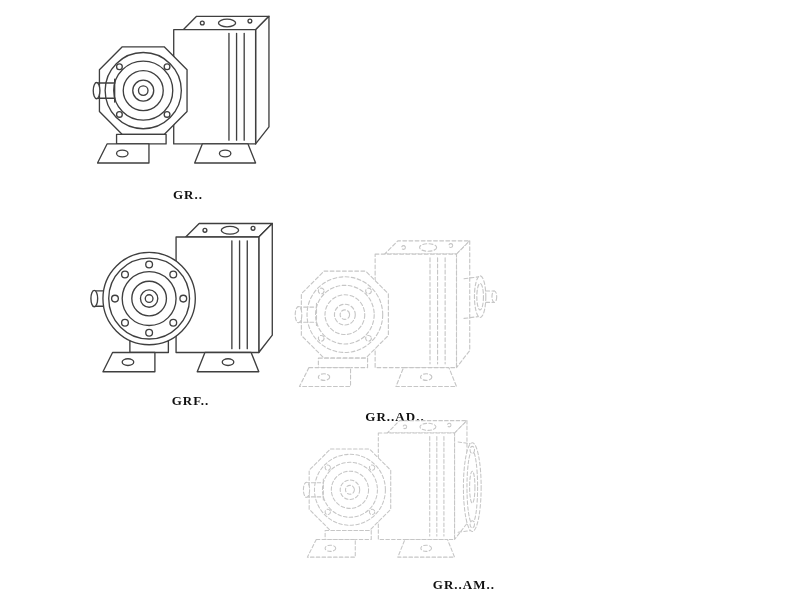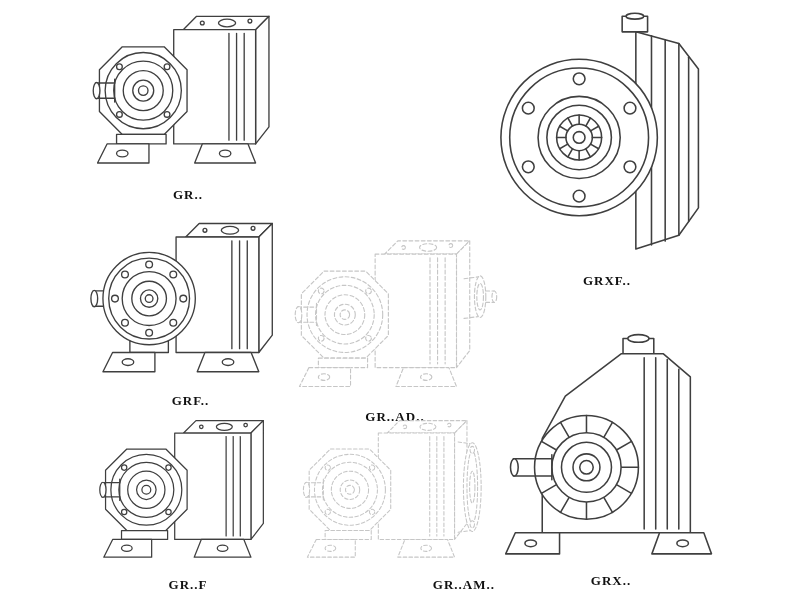--- a/index.html
+++ b/index.html
@@ -216,64 +216,40 @@
   <figure class="cell" id="cell-gr">
     <svg class="draw" viewBox="0 0 210 185">
       <g class="ink">
           <use href="#g-r"></use>
         </g>
     </svg>
     <figcaption class="lbl">GR..</figcaption>
   </figure>
 
 
-  <figure class="cell big" id="cell-grxf">
-    <svg class="draw" viewBox="0 0 225 265">
-      <g class="ink">
-          <use href="#g-grxf"></use>
-        </g>
-    </svg>
-    <figcaption class="lbl">GRXF..</figcaption>
-  </figure>
 
   <figure class="cell" id="cell-grf">
     <svg class="draw" viewBox="0 0 210 185">
       <g class="ink">
           <use href="#g-rf"></use>
         </g>
     </svg>
     <figcaption class="lbl">GRF..</figcaption>
   </figure>
 
   <figure class="cell ghost" id="cell-grad">
     <svg class="draw" viewBox="0 0 222 185">
       <g class="ink">
           <use href="#g-rad"></use>
         </g>
     </svg>
     <figcaption class="lbl">GR..AD..</figcaption>
   </figure>
 
-  <figure class="cell big" id="cell-grx">
-    <svg class="draw" viewBox="0 0 235 255">
-      <g class="ink">
-          <use href="#g-grx"></use>
-        </g>
-    </svg>
-    <figcaption class="lbl">GRX..</figcaption>
-  </figure>
-
-  <figure class="cell" id="cell-grff">
-    <svg class="draw" viewBox="0 0 210 185">
-      <g class="ink">
-          <use href="#g-r"></use>
-        </g>
-    </svg>
-    <figcaption class="lbl">GR..F</figcaption>
-  </figure>
+
 
   <figure class="cell ghost" id="cell-gram">
     <svg class="draw" viewBox="0 0 212 185">
       <g class="ink">
           <use href="#g-ram"></use>
         </g>
     </svg>
     <figcaption class="lbl">GR..AM..</figcaption>
   </figure>
 

